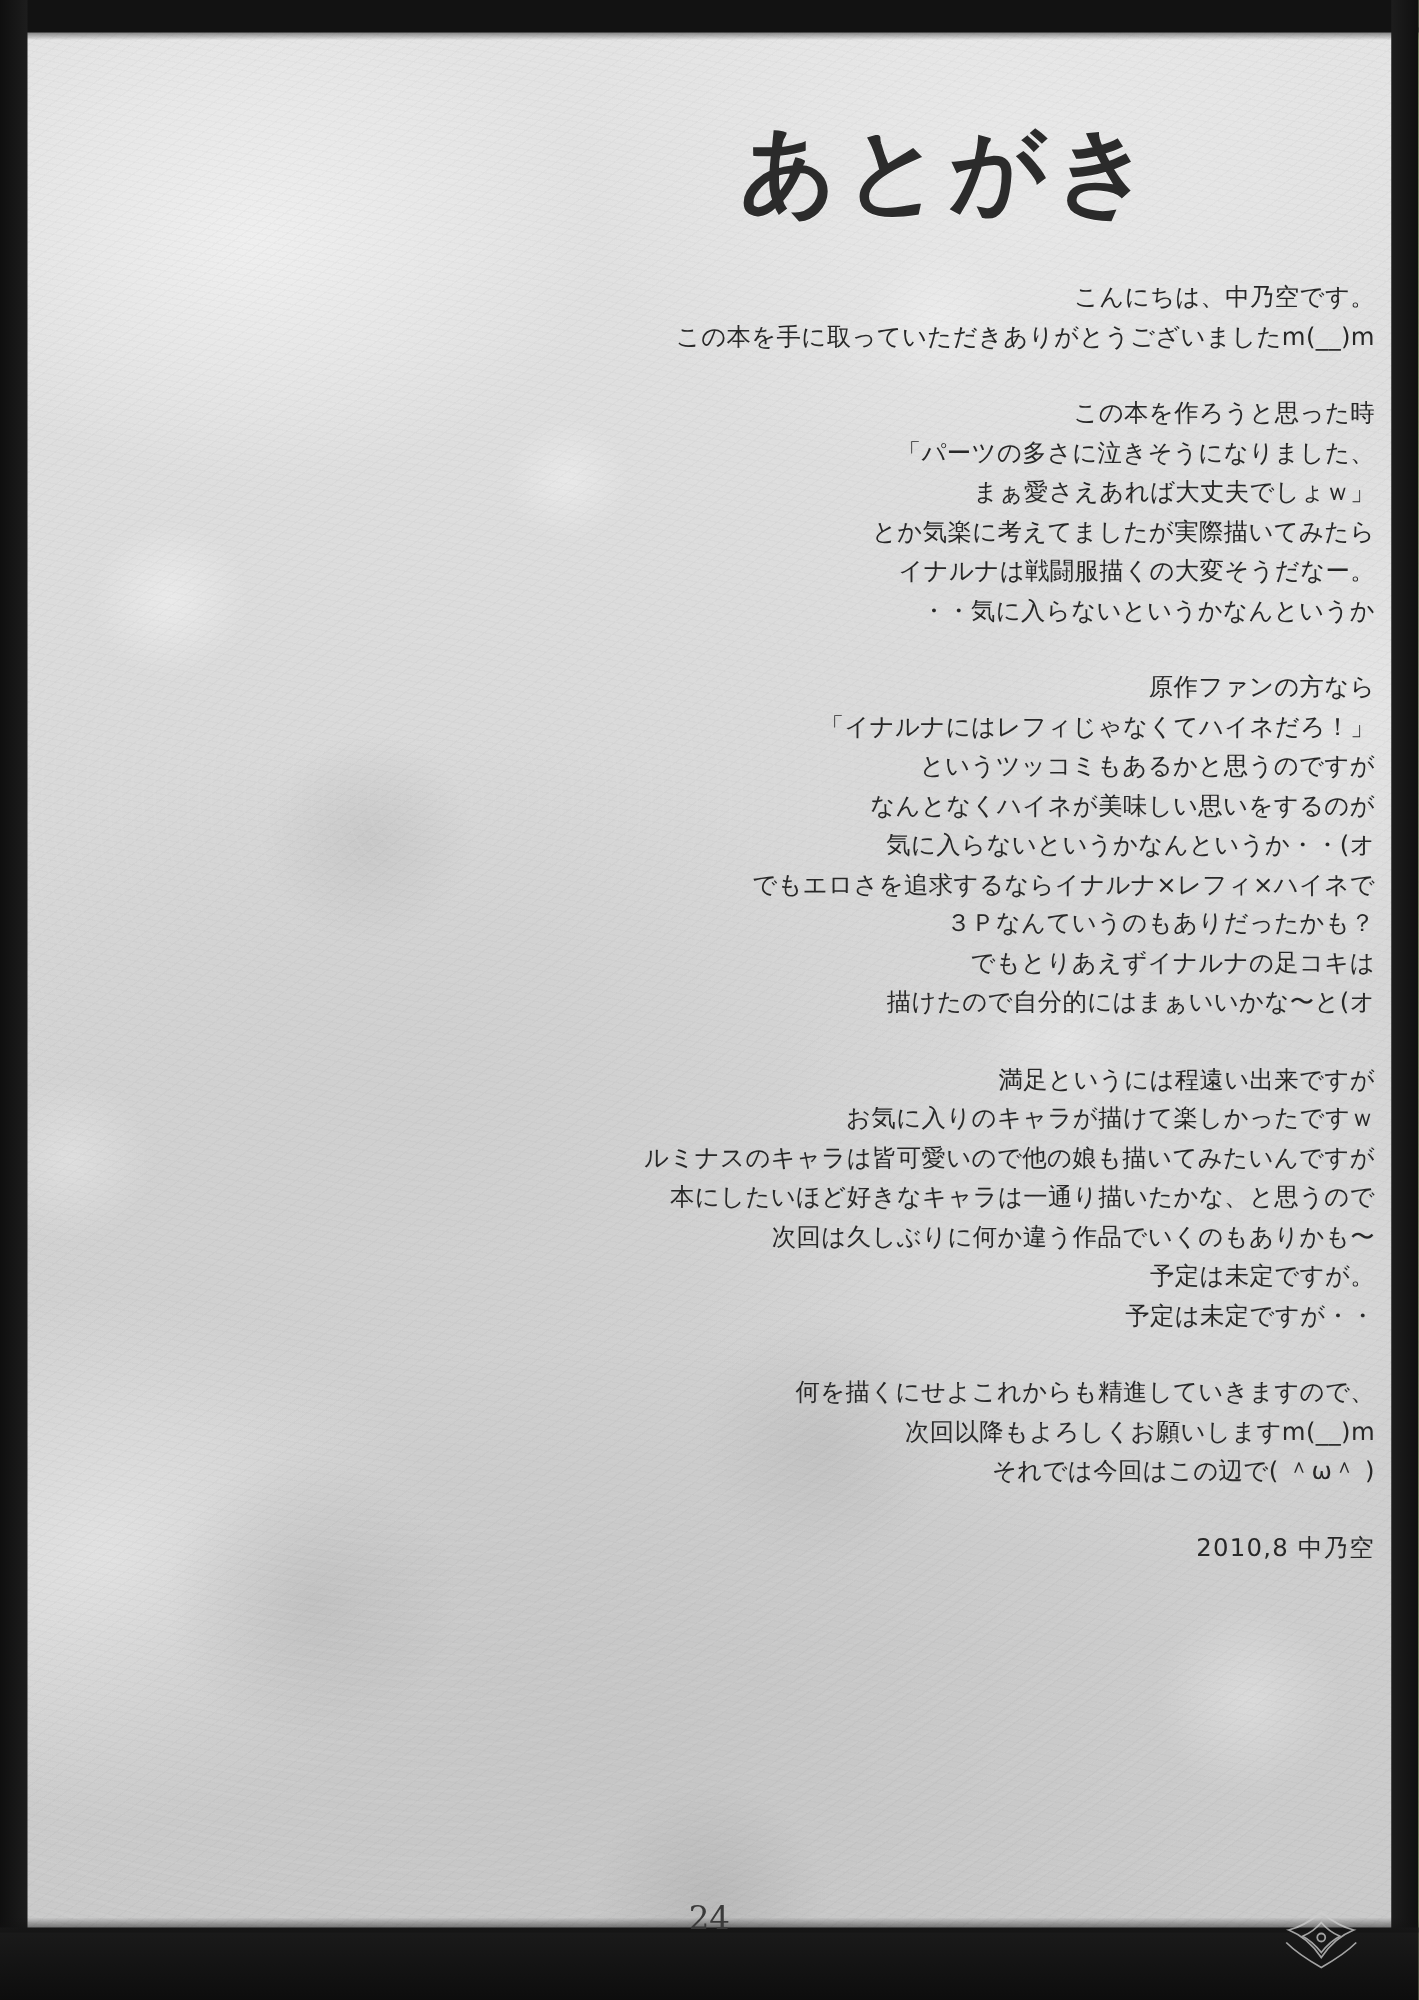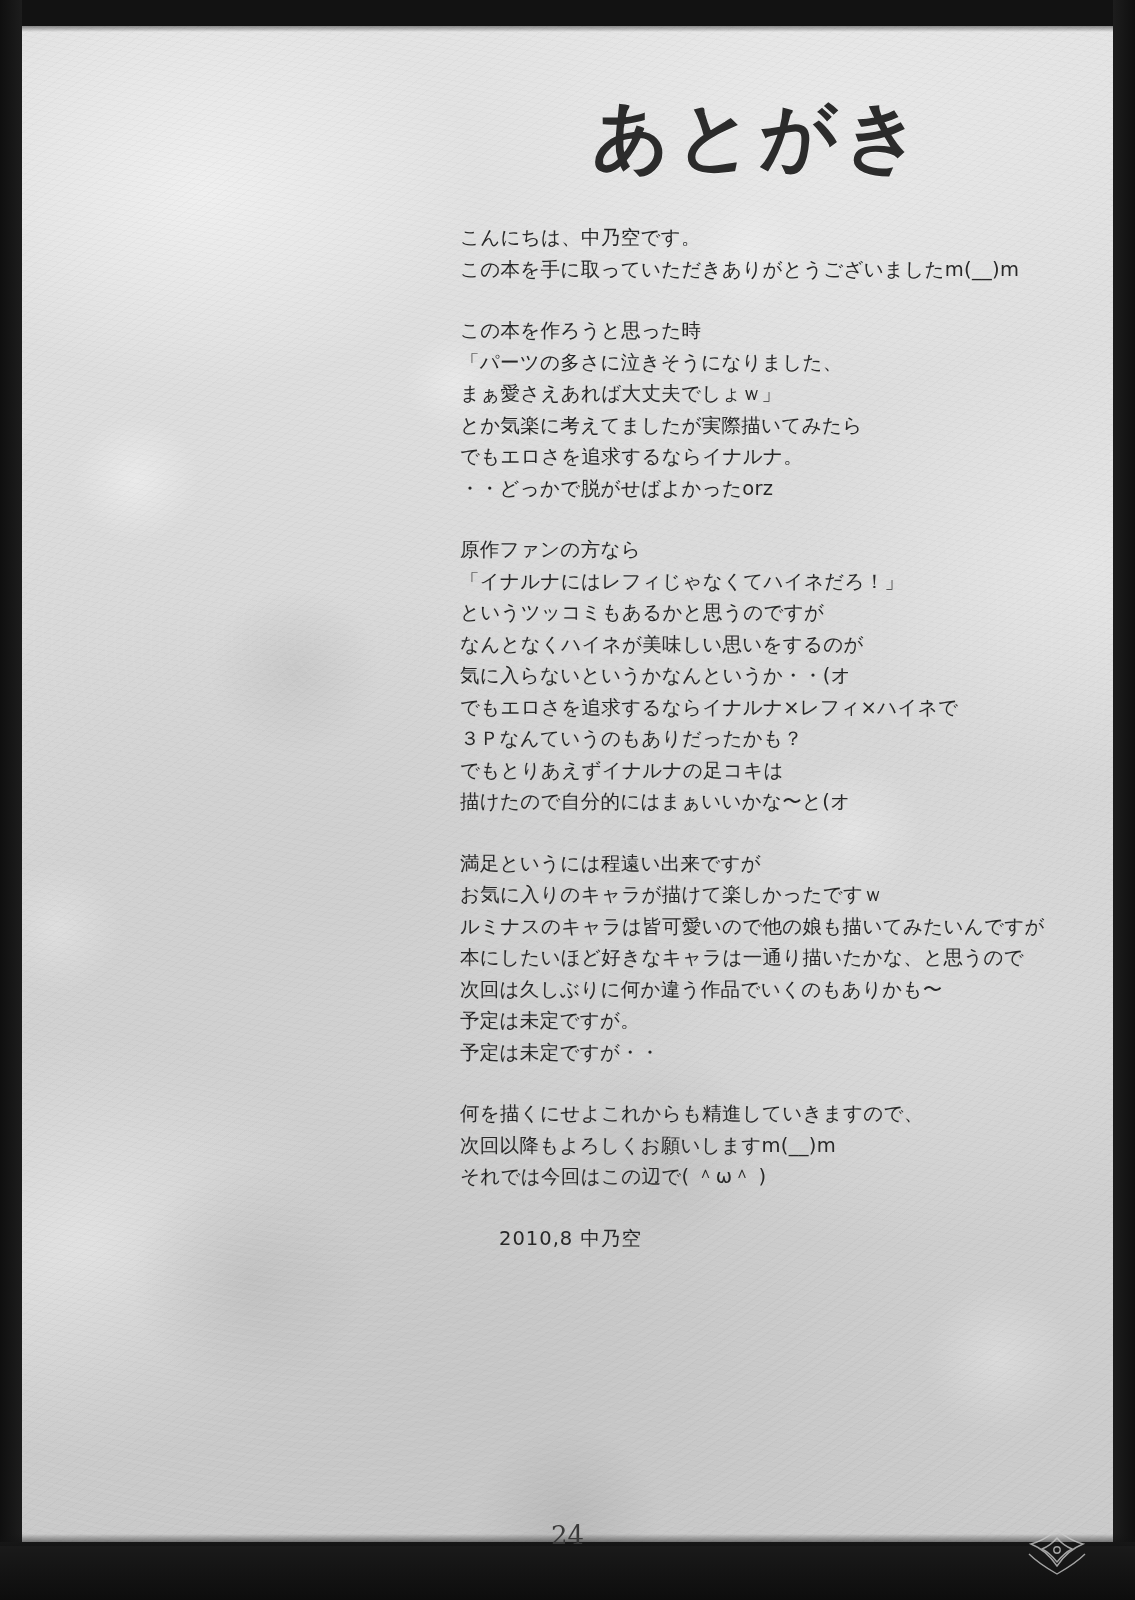--- a/index.html
+++ b/index.html
@@ -98,20 +98,21 @@
     position: absolute;
     left: 460px;
     top: 222px;
     width: 640px;
     color: #272727;
     font-size: 19.5px;
     line-height: 31.5px;
     letter-spacing: .3px;
     font-family: "DejaVu Sans", sans-serif;
     white-space: nowrap;
+    text-align: right;
   }
   .para { margin: 0 0 30px 0; }
   .para:last-child { margin-bottom: 0; margin-left: 39px; }
   .line { display: block; }
   .sig { margin-top: 6px; letter-spacing: 1px; }
 
   
   .page-number {
     position: absolute;
     left: 0;
@@ -154,22 +155,22 @@
     <div class="para">
       <span class="line">こんにちは、中乃空です。</span>
       <span class="line">この本を手に取っていただきありがとうございましたm(__)m</span>
     </div>
 
     <div class="para">
       <span class="line">この本を作ろうと思った時</span>
       <span class="line">「パーツの多さに泣きそうになりました、</span>
       <span class="line">まぁ愛さえあれば大丈夫でしょｗ」</span>
       <span class="line">とか気楽に考えてましたが実際描いてみたら</span>
-      <span class="line">でもエロさを追求するならイナルナ。</span>
-      <span class="line">・・どっかで脱がせばよかったorz</span>
+      <span class="line">イナルナは戦闘服描くの大変そうだなー。</span>
+      <span class="line">・・気に入らないというかなんというか</span>
     </div>
 
     <div class="para">
       <span class="line">原作ファンの方なら</span>
       <span class="line">「イナルナにはレフィじゃなくてハイネだろ！」</span>
       <span class="line">というツッコミもあるかと思うのですが</span>
       <span class="line">なんとなくハイネが美味しい思いをするのが</span>
       <span class="line">気に入らないというかなんというか・・(オ</span>
       <span class="line">でもエロさを追求するならイナルナ×レフィ×ハイネで</span>
       <span class="line">３Ｐなんていうのもありだったかも？</span>

